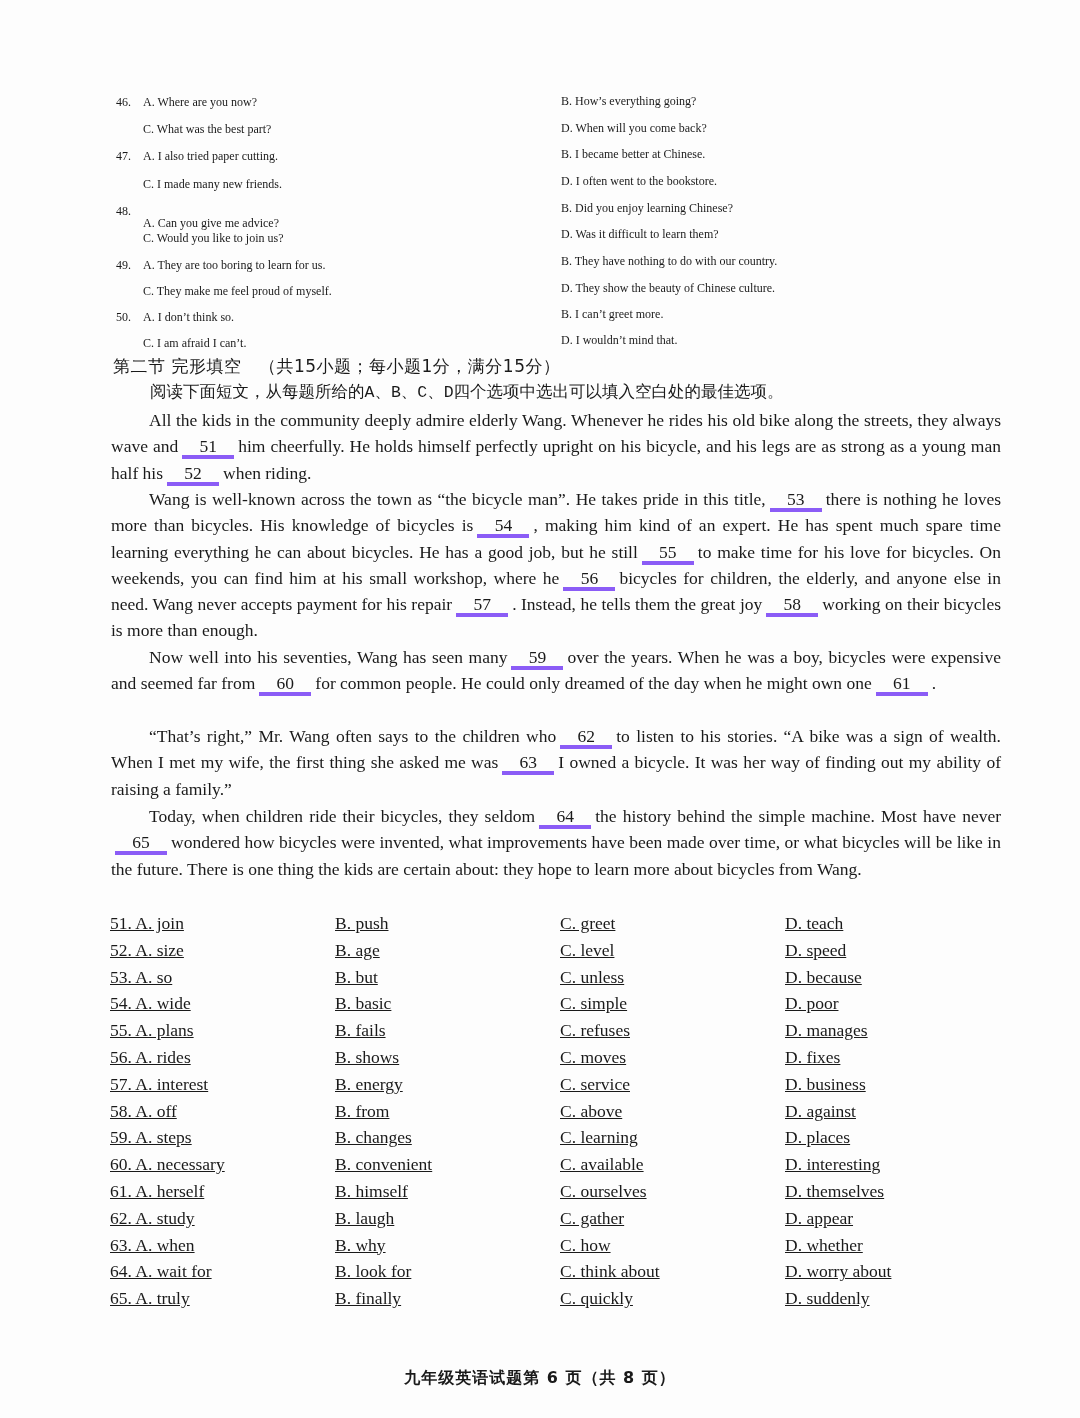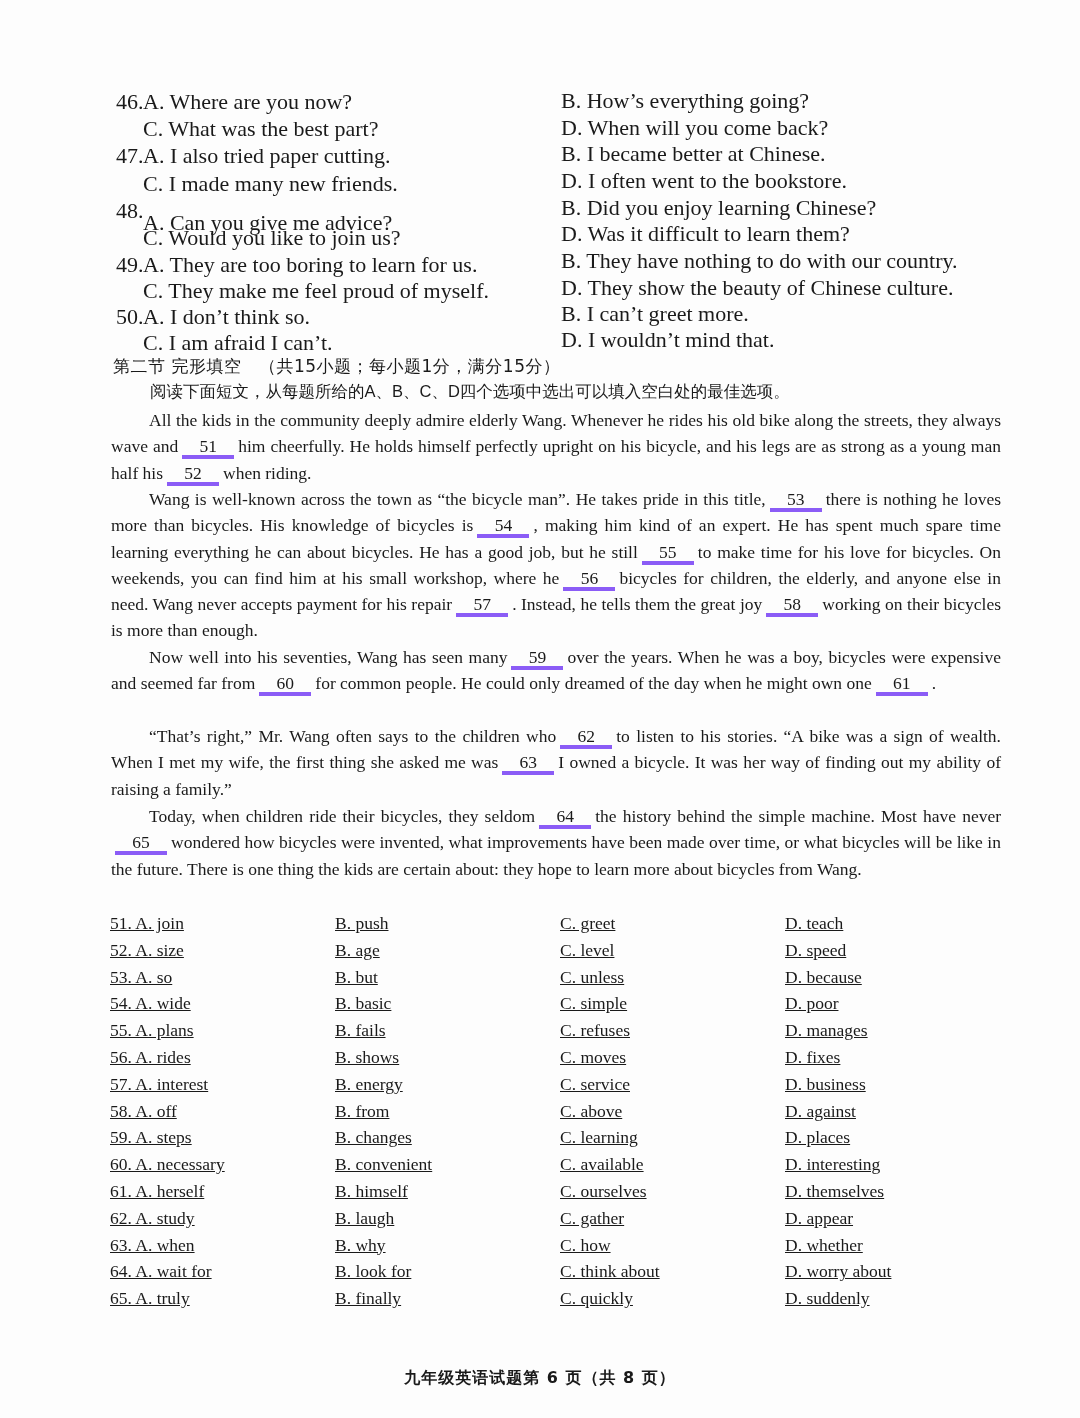--- a/index.html
+++ b/index.html
@@ -1,23 +1,23 @@
 <!DOCTYPE html>
 <html><head>
 <meta charset="utf-8">
 <style>
   html, body { margin:0; padding:0; }
   body {
     width:1080px; height:1418px; background:#fdfdfd; position:relative; overflow:hidden;
     font-family:"Liberation Serif","DejaVu Serif",serif; color:#1a1a1a;
   }
   .page { position:absolute; left:0; top:0; width:1080px; height:1418px; }
-  .line { position:absolute; font-size:22px; white-space:nowrap; line-height:22px; }
+  .line { position:absolute; font-size:12px; white-space:nowrap; line-height:22px; }
   .sec-head { position:absolute; left:113px; top:355px; font-size:17px; font-weight:normal; font-family:"DejaVu Sans","Liberation Sans",sans-serif; letter-spacing:0.5px; }
-  .instr { position:absolute; left:150px; top:381px; font-size:16.5px; font-family:Liberation Sans, sans-serif;text-align:center; }
+  .instr { position:absolute; left:150px; top:381px; font-size:16.5px; font-family:Liberation Mono, monospace;text-align:center; }
   .para { position:absolute; left:111px; width:890px; font-size:17.5px; line-height:26.3px; text-align:justify; text-indent:38px; }
   .blank { display:inline-block; min-width:52px; text-align:center; border-bottom:4px solid #8b5cf6; line-height:18px; margin:0 4px; text-indent:0; }
   .opts { position:absolute; left:110px; top:910px; width:900px; }
   .opt-row { display:flex; height:26.8px; font-size:17.5px; line-height:26.8px; }
   .opt-row .c { width:225px; white-space:nowrap;text-decoration:underline; }
   .footer { position:absolute; left:0; width:1080px; top:1368px; text-align:center; font-size:16px; font-weight:bold; font-family:"DejaVu Sans","Liberation Sans",sans-serif; letter-spacing:1px; }
 </style>
 </head>
 <body>
 

